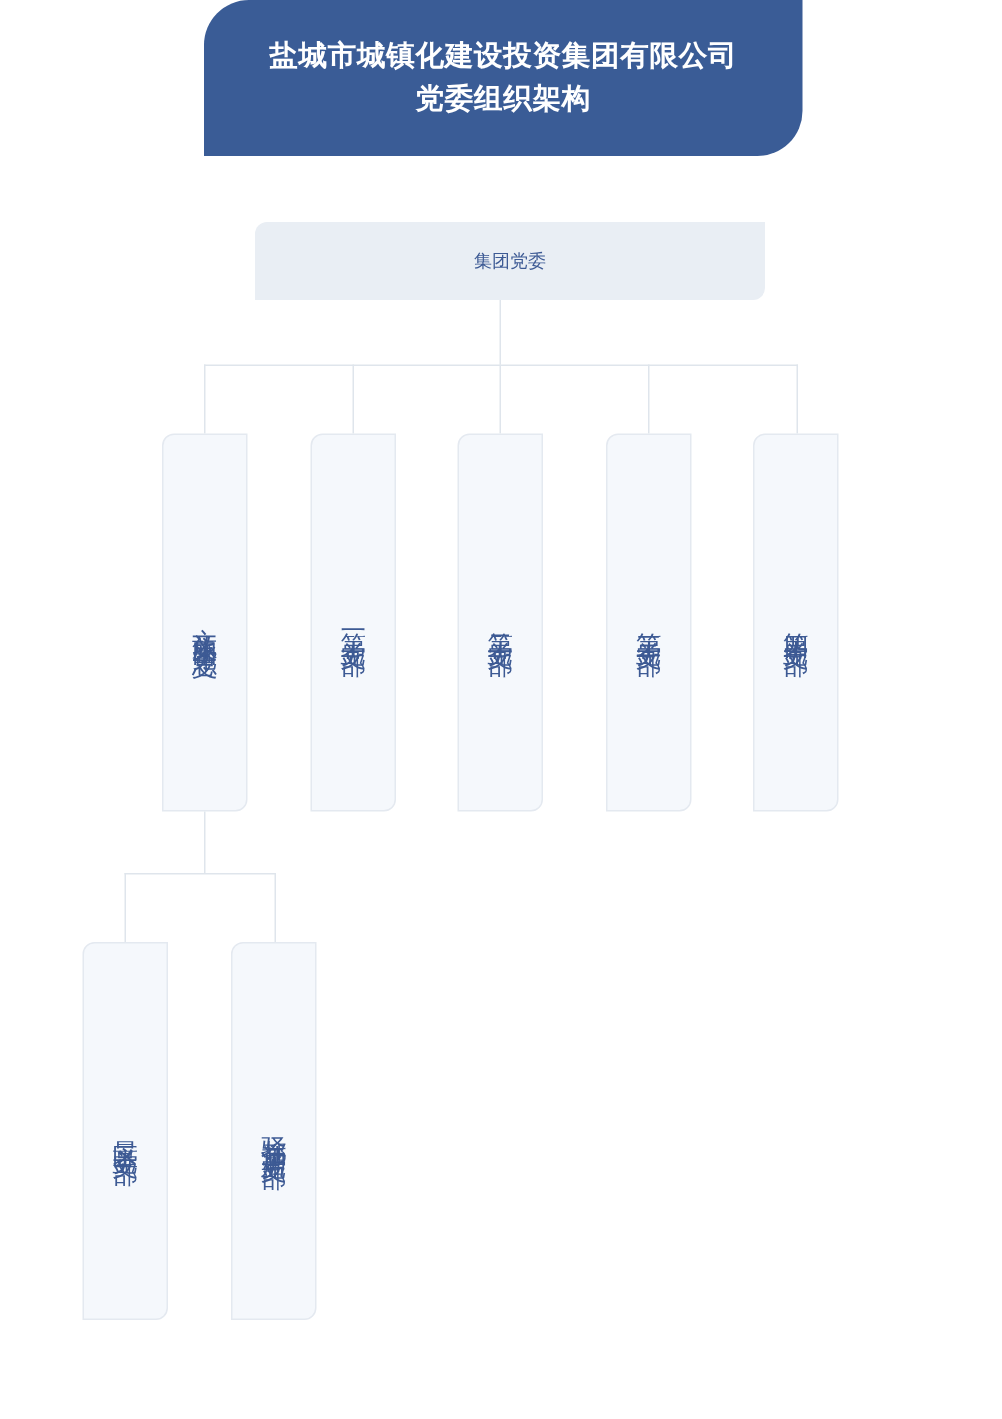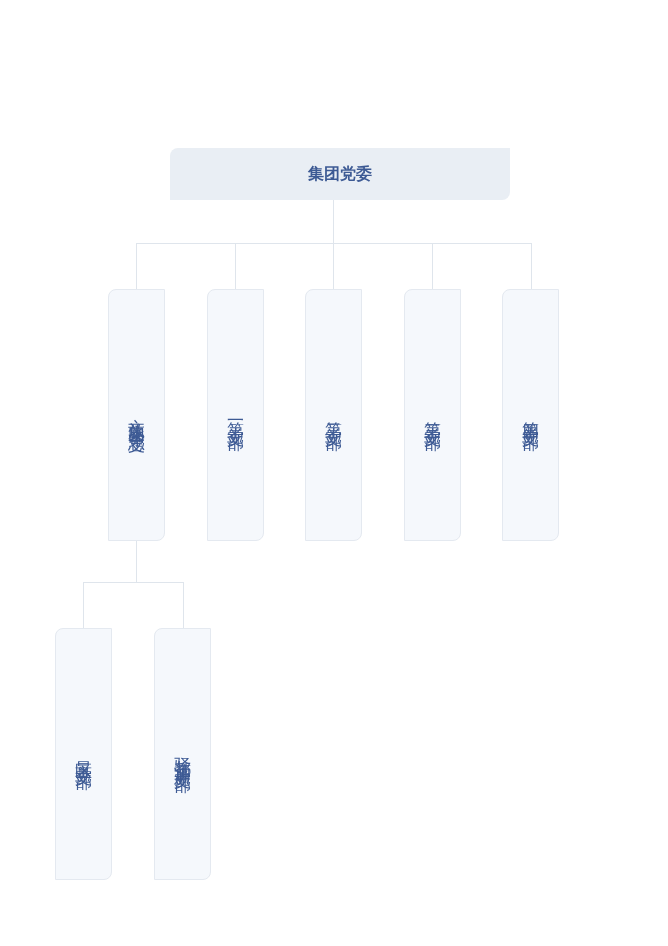--- a/index.html
+++ b/index.html
@@ -54,21 +54,21 @@
     line-height:1.35;
     text-align:center;
   }
 
   
   .node.root{
     left:170px; top:148px;
     width:340px; height:52px;
     background:#e9eef4;
   }
-  .node.root .node-label{ font-size:16px;font-weight:bold; }
+  .node.root .node-label{ font-size:12px; }
 
   
   .node.vert{
     background:#f5f8fc;
     border:1px solid #e4e9f0;
   }
   .node.vert .node-label{
     writing-mode:vertical-rl;
     text-orientation:upright;
     letter-spacing:3px;
@@ -113,20 +113,24 @@
   .c-b1-drop{ left:136px; top:541px; height:41px; }
   .c-bus2{ left:83px; top:582px; width:101px; }
   .c-d6{ left:83px; top:582px; height:46px; }
   .c-d7{ left:183px; top:582px; height:46px; }
 </style>
 </head>
 <body>
 
 <div id="chart-root">
 
+  <div class="title-banner">
+    <div class="title-text">盐城市城镇化建设投资集团有限公司
+党委组织架构</div>
+  </div>
 
   <div class="node root">
     <div class="node-label">集团党委</div>
   </div>
 
   <div class="conn v c-root-drop"></div>
   <div class="conn h c-bus1"></div>
   <div class="conn v c-d1"></div>
   <div class="conn v c-d2"></div>
   <div class="conn v c-d3"></div>

